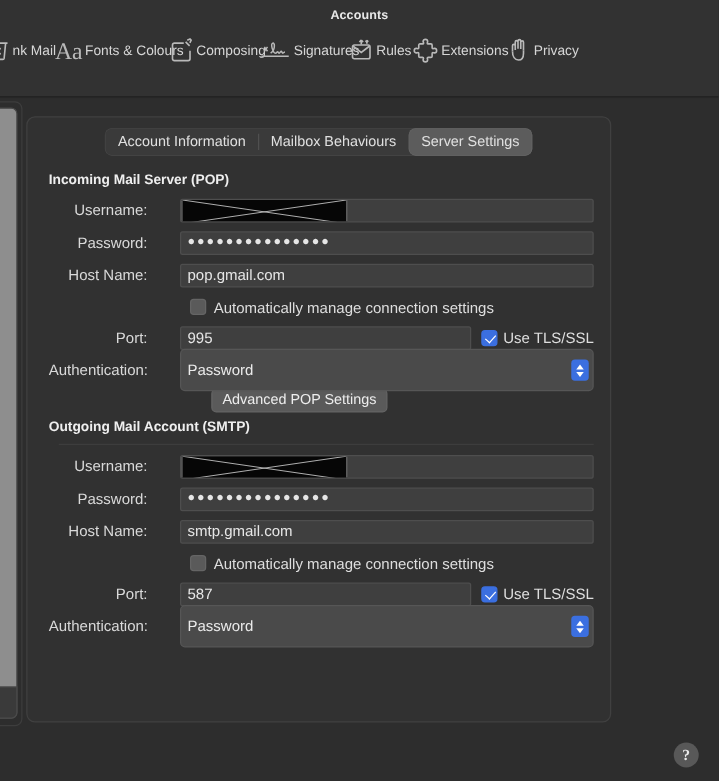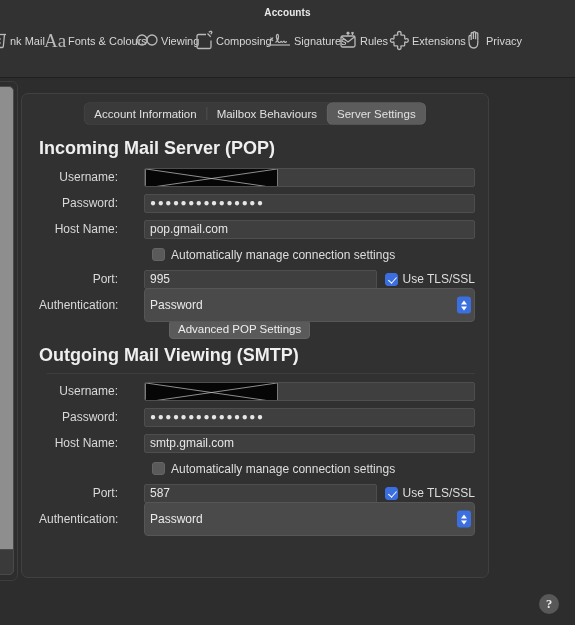--- a/index.html
+++ b/index.html
@@ -159,21 +159,21 @@
 
   
   .form {
     position: absolute;
     top: 44px;
     left: 0;
     right: 0;
     padding: 0 13px 0 17px;
   }
   .section-title {
-    font-size: 18px;
+    font-size: 11px;
     font-weight: bold;
     color: #efefef;
     margin-bottom: 7px;
   }
   .row {
     display: flex;
     align-items: center;
     height: 22px;
     margin-bottom: 4px;
   }
@@ -379,30 +379,20 @@
 
   <div class="tb-item" style="width:91px;">
     <div class="tb-icon">
       <svg width="26" height="24" viewBox="0 0 26 24" fill="currentColor">
         <text x="13" y="19" font-family="Liberation Serif, serif" font-size="19" text-anchor="middle" fill="currentColor">Aa</text>
       </svg>
     </div>
     <div class="tb-label">Fonts &amp; Colours</div>
   </div>
 
-  <div class="tb-item" style="width:59px;">
-    <div class="tb-icon">
-      <svg width="28" height="24" viewBox="0 0 28 24" fill="none" stroke="currentColor" stroke-width="1.3">
-        <circle cx="9" cy="12" r="5"></circle>
-        <circle cx="19" cy="12" r="5"></circle>
-        <path d="M14 11.2h0"></path>
-      </svg>
-    </div>
-    <div class="tb-label">Viewing</div>
-  </div>
 
   <div class="tb-item" style="width:72px;">
     <div class="tb-icon">
       <svg width="24" height="24" viewBox="0 0 24 24" fill="none" stroke="currentColor" stroke-width="1.3">
         <path d="M19 12.5V19a1.5 1.5 0 0 1-1.5 1.5h-11A1.5 1.5 0 0 1 5 19V8a1.5 1.5 0 0 1 1.5-1.5H14"></path>
         <path d="M15.5 5.5l3.2 3.2M16.8 4.2l2.2-1 .9 .9-1 2.2"></path>
       </svg>
     </div>
     <div class="tb-label">Composing</div>
   </div>
@@ -522,21 +512,21 @@
             <span class="up"></span>
               <span class="down"></span>
           </div>
         </div>
       </div>
 
       <div class="btn-row">
         <button class="push-btn">Advanced POP Settings</button>
       </div>
 
-      <div class="section-title">Outgoing Mail Viewing (SMTP)</div>
+      <div class="section-title">Outgoing Mail Account (SMTP)</div>
 
 
       <div class="divider"></div>
 
       <div class="row">
         <div class="row-label">Username:</div>
         <div class="field">
           <span></span>
           <div class="redact" style="width:133px;">
             <svg viewBox="0 0 100 100" preserveAspectRatio="none">

